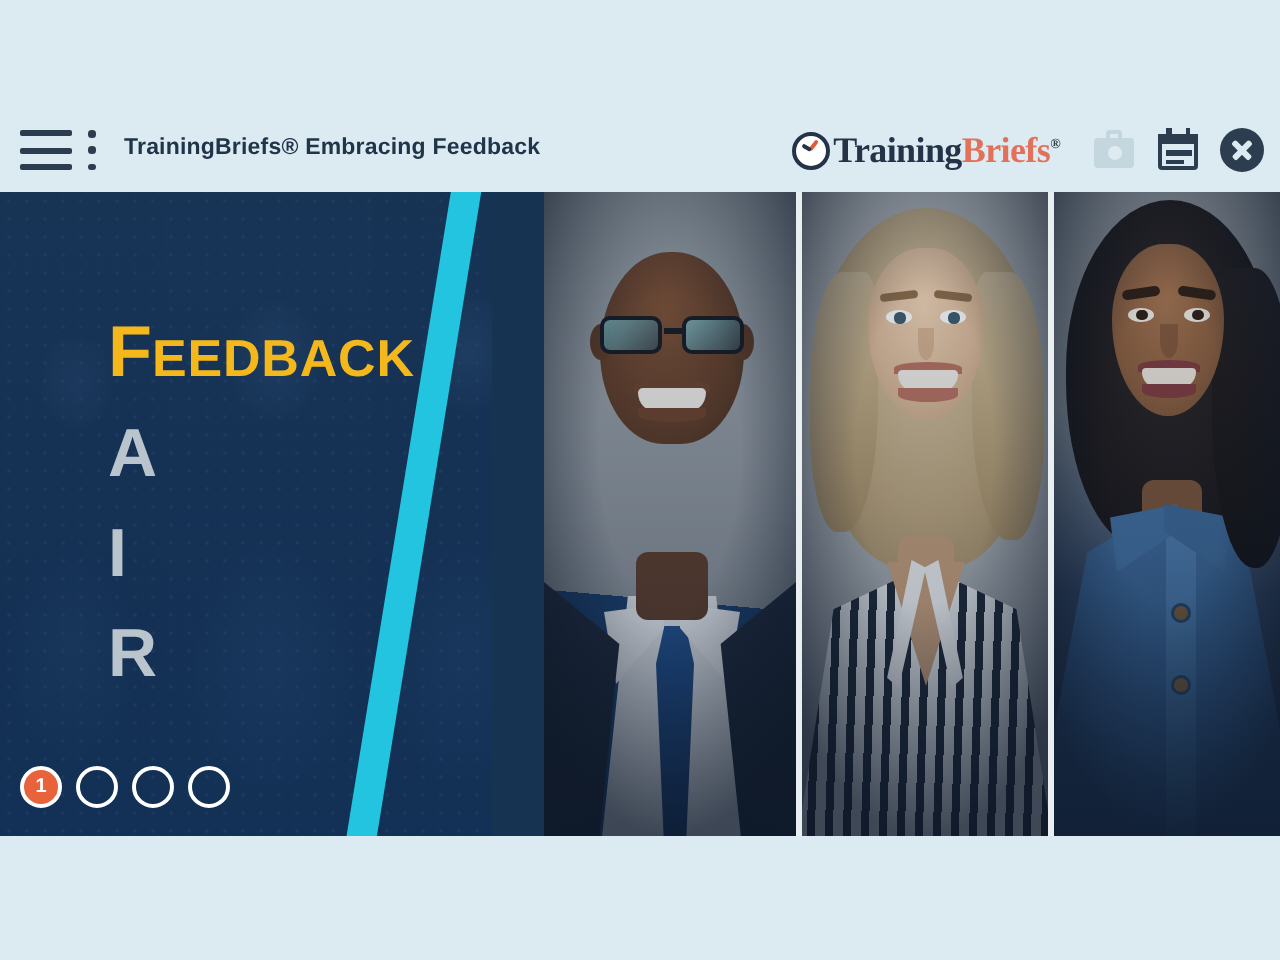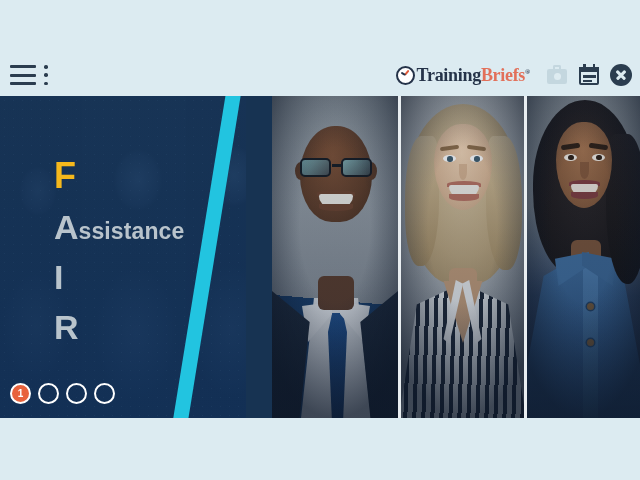--- a/index.html
+++ b/index.html
@@ -270,20 +270,21 @@
         <i></i>
       </div>
 
       <div class="kebab">
         <i></i>
         <i></i>
         <i></i>
       </div>
 
       <div class="titles">
+        <div class="title-main">TrainingBriefs® Embracing Feedback</div>
       </div>
     </div>
 
     <div class="tb-right">
 
       <div class="logo">
         <div class="logo-clock"></div>
         <div class="logo-text"><span class="t1">Training</span><span class="t2">Briefs</span><sup>®</sup></div>
       </div>
 
@@ -321,24 +322,24 @@
       <div class="left-tint"></div>
       <div class="dots-tex"></div>
     </div>
 
     <div class="wedge"></div>
     <div class="cyan"></div>
 
     <div class="fair">
       <div class="fair-line l-feedback">
         <span class="fair-cap">F</span>
+        <span class="fair-rest">EEDBACK</span>
       </div>
       <div class="fair-line l-assist">
         <span class="fair-cap">A</span>
-        <span class="fair-rest">ssistance</span>
       </div>
       <div class="fair-line l-incl">
         <span class="fair-cap">I</span>
       </div>
       <div class="fair-line l-resp">
         <span class="fair-cap">R</span>
       </div>
     </div>
 
     <div class="pagination">

